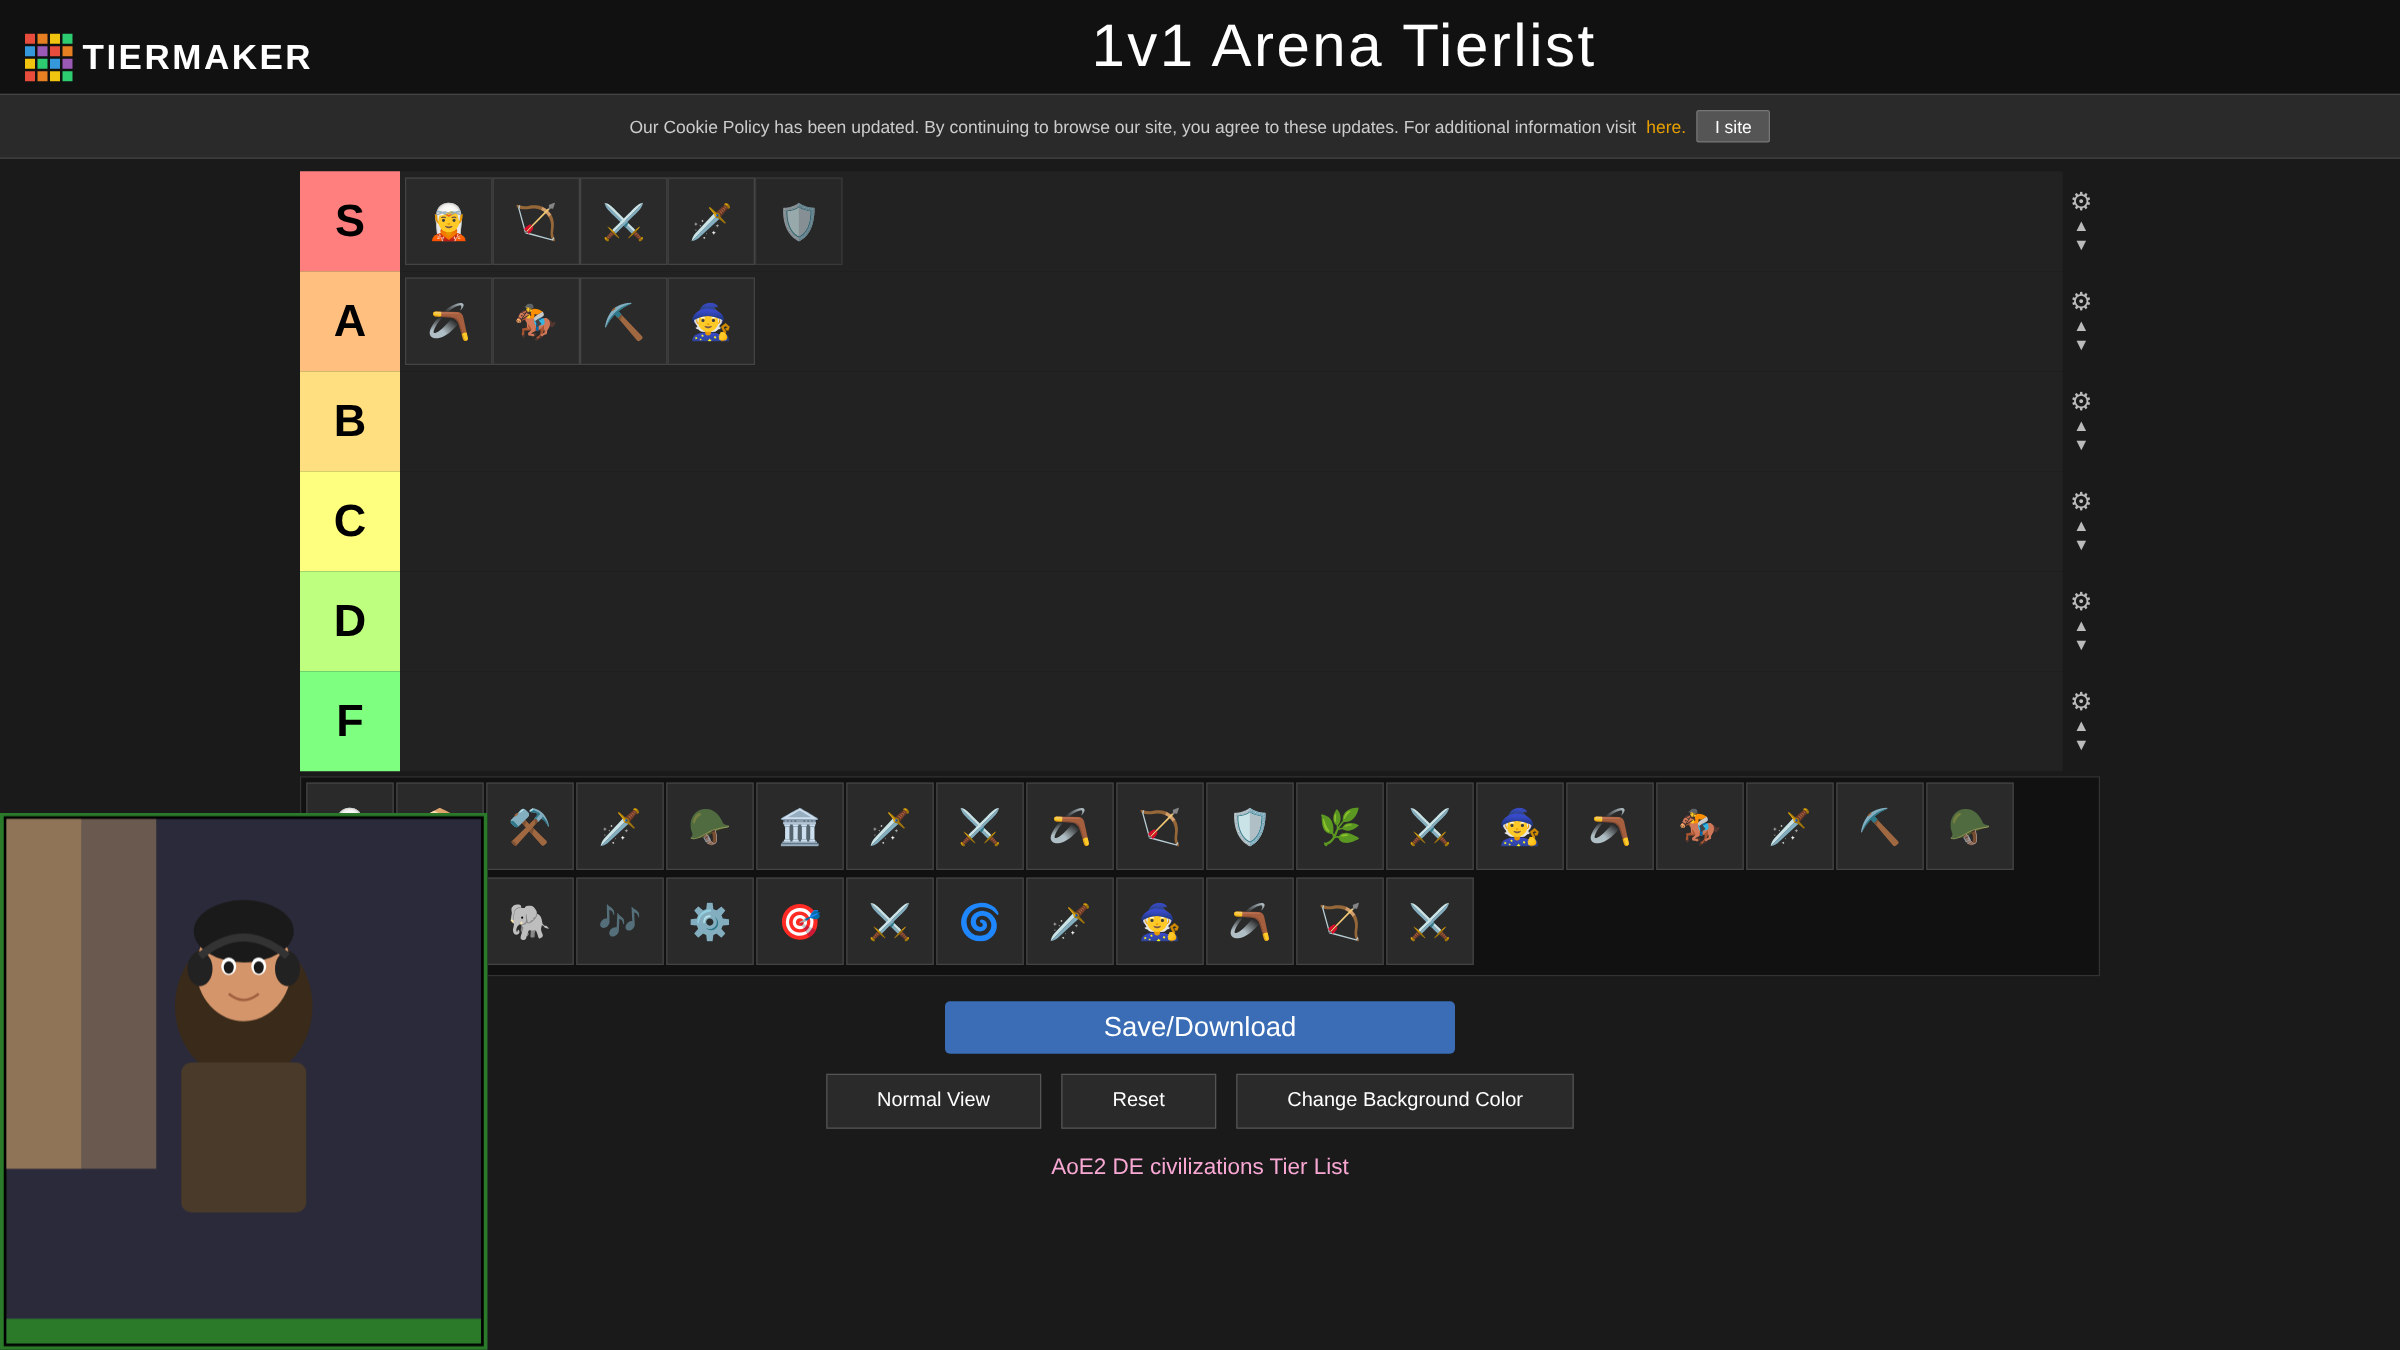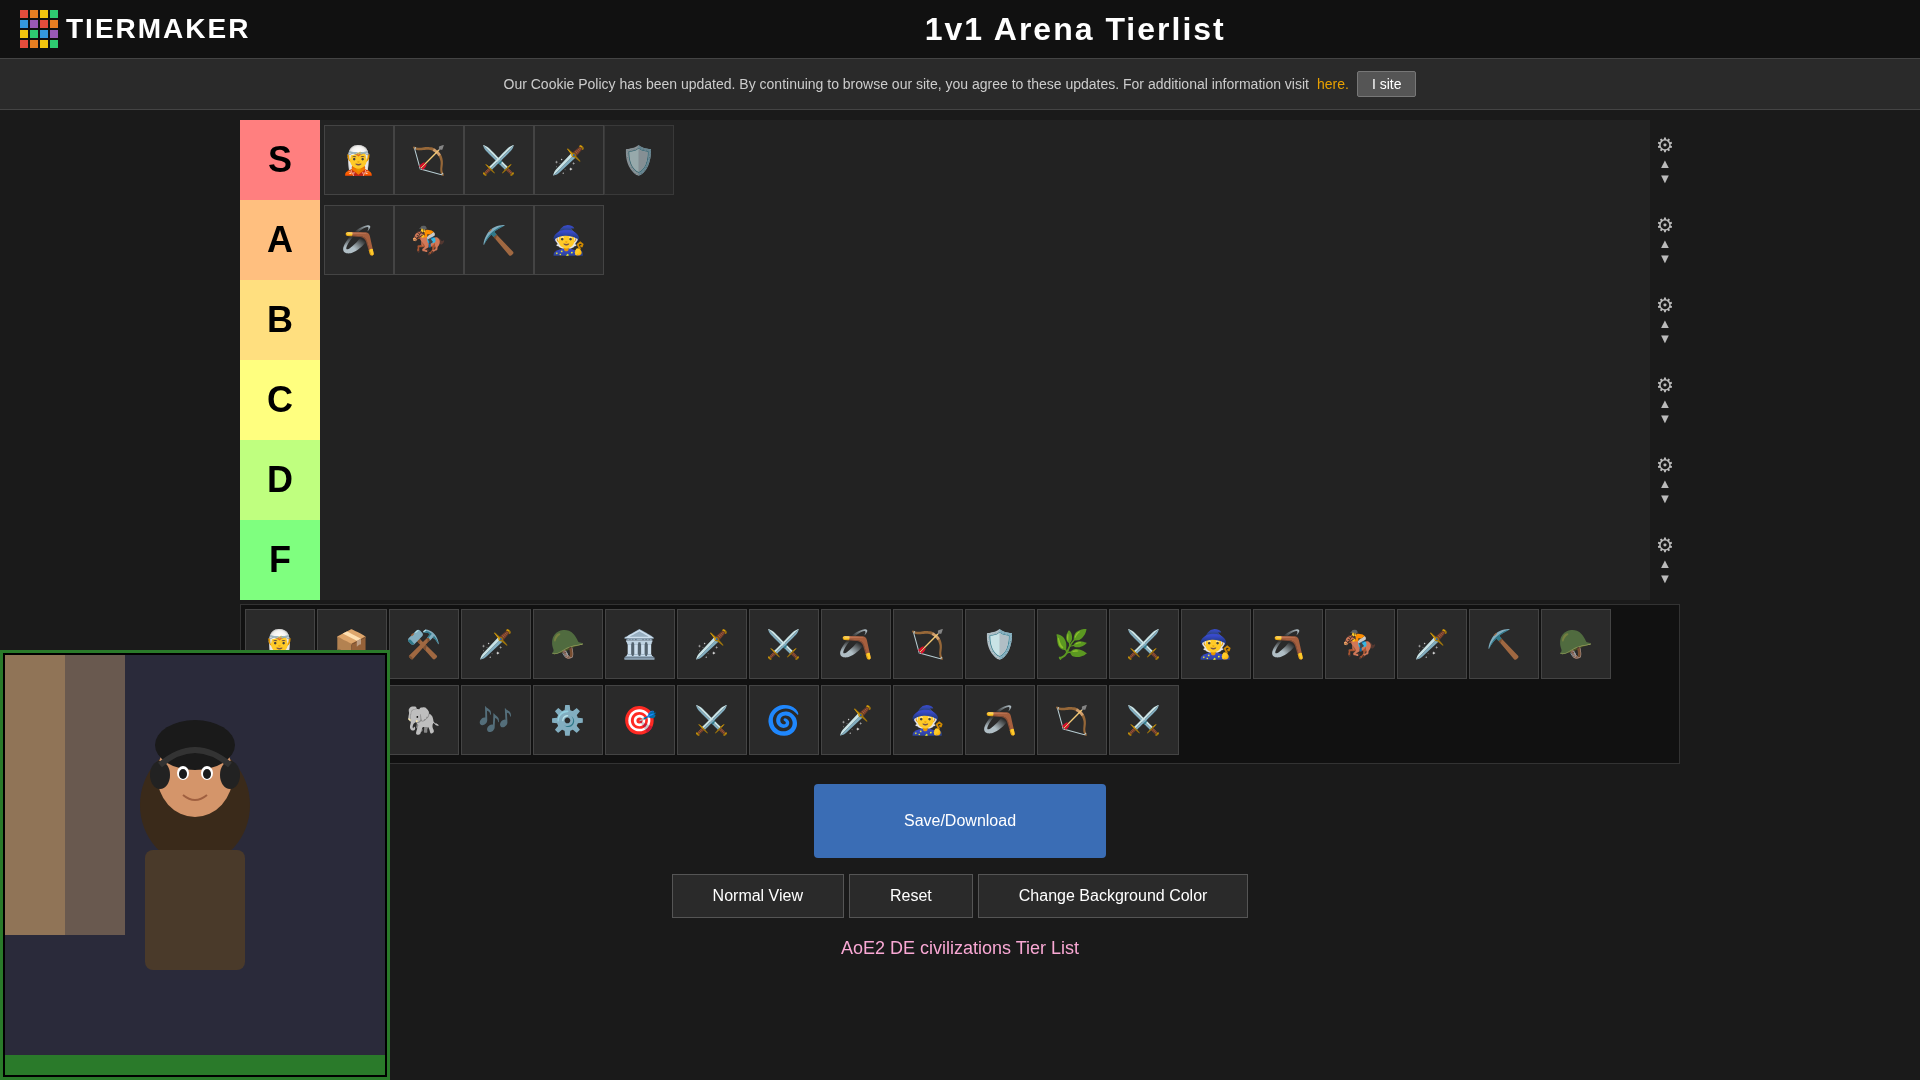--- a/index.html
+++ b/index.html
@@ -36,22 +36,22 @@
     #logo-text {
       font-size: 28px;
       font-weight: bold;
       color: #fff;
       letter-spacing: 2px;
       text-transform: uppercase;
     }
     #page-title-text {
       flex: 1;
       text-align: center;
-      font-size: 32px;
-      font-weight: bold;
+      font-size: 48px;
+      font-weight: normal;
       color: #fff;
       letter-spacing: 2px;
     }
 
     
     #cookie-banner {
       background: #2a2a2a;
       border-top: 1px solid #444;
       border-bottom: 1px solid #444;
       padding: 12px 4px;
@@ -104,30 +104,30 @@
       flex-direction: column;
       align-items: center;
       margin-top: 20px;
       gap: 16px;
     }
 
     #save-download-btn {
       background: #3a6db5;
       border: none;
       color: #fff;
-      font-size: 16px;
-      padding: 28px 0;
-      width: 292px;
+      font-size: 22px;
+      padding: 8px 0;
+      width: 408px;
       cursor: pointer;
       border-radius: 4px;
     }
 
     #view-controls {
       display: flex;
-      gap: 5px;
+      gap: 16px;
     }
 
     .view-btn {
       background: #2a2a2a;
       border: 1px solid #555;
       color: #fff;
       font-size: 16px;
       padding: 12px 40px;
       cursor: pointer;
     }

